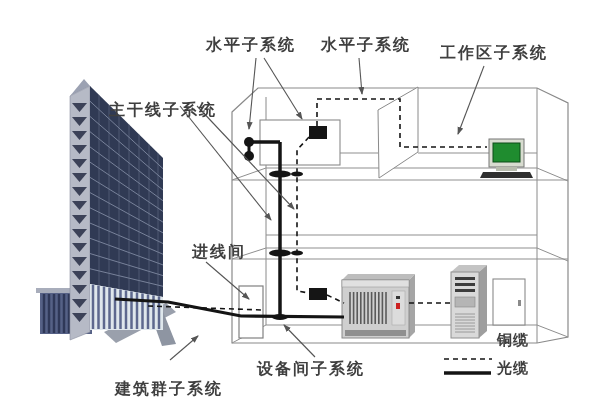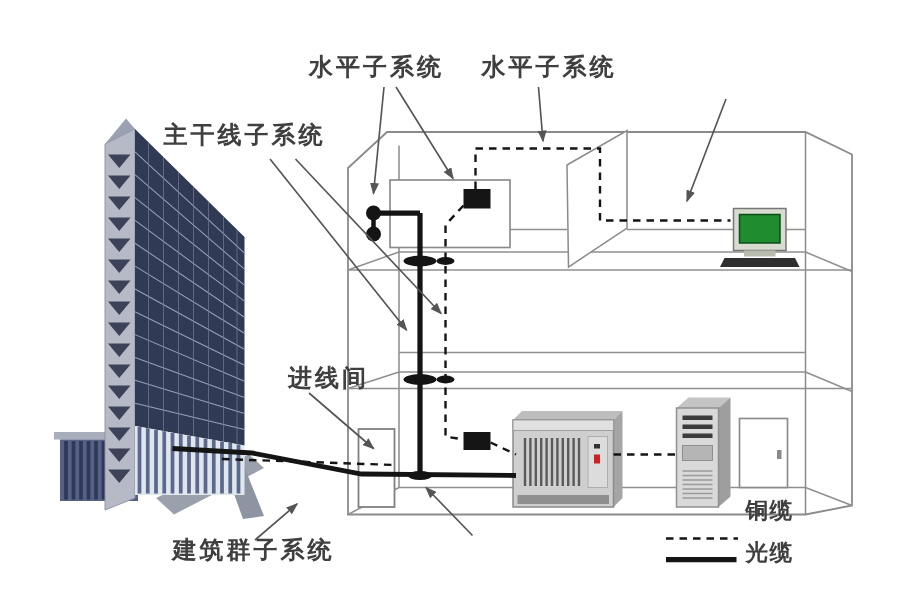--- a/index.html
+++ b/index.html
@@ -230,19 +230,21 @@
   </g>
 
   <g stroke="#141414" fill="none">
     <line x1="444" y1="359" x2="492" y2="359" stroke-width="1.6" stroke-dasharray="5,4"></line>
     <line x1="444" y1="373" x2="491" y2="373" stroke-width="3.5"></line>
   </g>
 </svg>
 
 <div class="lbl" style="left:206px;top:36px">水平子系统</div>
 <div class="lbl" style="left:321px;top:36px">水平子系统</div>
-<div class="lbl" style="left:109px;top:81px">主干线子系统</div>
+<div class="lbl" style="left:440px;top:44px">工作区子系统</div>
+<div class="lbl" style="left:109px;top:101px">主干线子系统</div>
 <div class="lbl" style="left:192px;top:243px">进线间</div>
-<div class="lbl" style="left:115px;top:358px">建筑群子系统</div>
+<div class="lbl" style="left:115px;top:380px">建筑群子系统</div>
+<div class="lbl" style="left:257px;top:360px">设备间子系统</div>
 <div class="lbl small" style="left:497px;top:332px">铜缆</div>
 <div class="lbl small" style="left:497px;top:360px">光缆</div>
 
 </div>
 
 </body></html>

